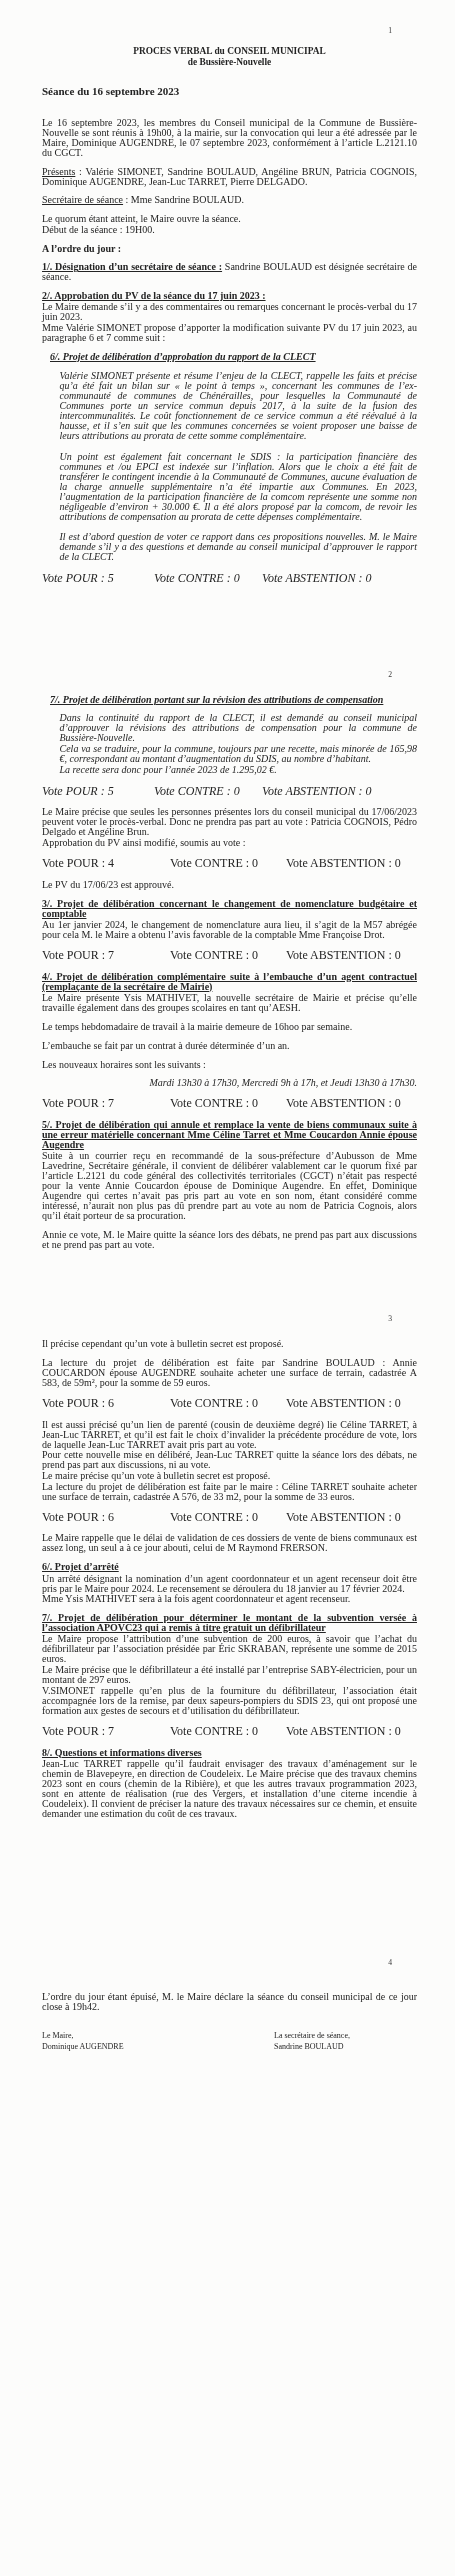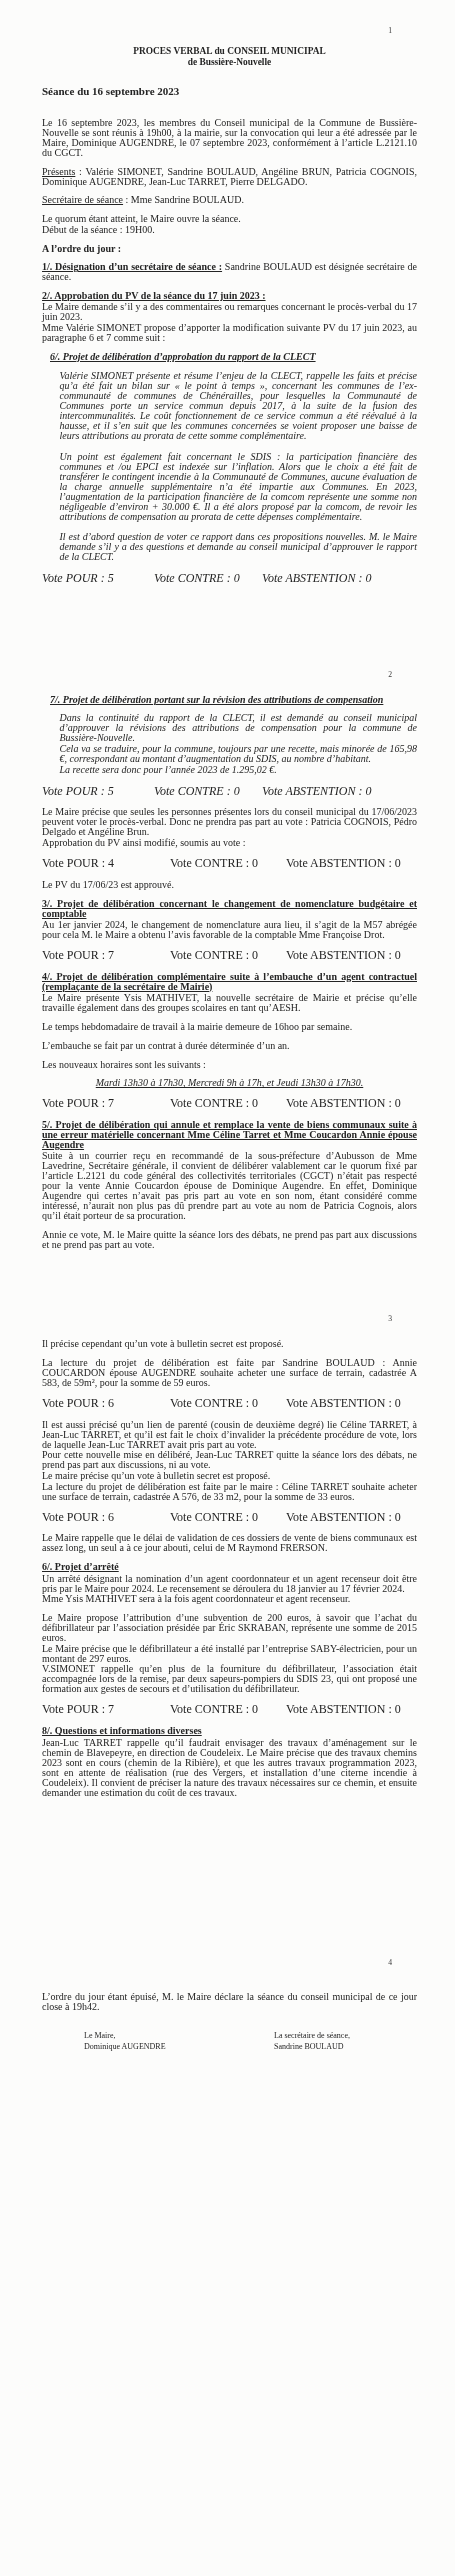--- a/index.html
+++ b/index.html
@@ -30,41 +30,41 @@
     text-align:center;font-weight:bold;font-size:9.4px;line-height:11.4px;margin:0;
   }
   .doc-subtitle{
     text-align:left;font-weight:bold;font-size:11px;line-height:11.4px;
     margin:17.5px 0 20px;
   }
   .para{
     margin:0 0 8.8px;font-size:10px;line-height:10px;text-align:justify;
   }
   .para.tight{margin-bottom:0.7px;}
-  .para.center{text-align:center;text-decoration:underline;}
+  .para.center{text-align:right;}
   .para.italic{font-style:italic;}
   .bold-line{font-weight:bold;margin-top:6.7px;}
   .heading{font-weight:bold;text-decoration:underline;margin:5.4px 0 1.3px;}
   .hlabel{font-weight:bold;text-decoration:underline;}
   .ulabel{text-decoration:underline;}
   .quote{margin-left:17.5px;font-style:italic;}
   .q-heading{font-weight:bold;text-decoration:underline;margin:2.7px 0 8.8px;padding-left:8px;}
   .q-para{margin-bottom:10.8px;}
   .q-para.tight{margin-bottom:0.7px;}
   .vote{
     display:flex;margin:10px 0 11.4px;font-size:12px;line-height:10.4px;
   }
   .vote .v1{width:128px;}
   .vote .v2{width:116px;}
   .vote.quote{font-style:italic;}
   .vote.quote .v1{width:112px;}
   .vote.quote .v2{width:108px;}
   .sig-row{
     display:flex;justify-content:space-between;margin-top:19px;
-    font-size:8px;line-height:10.6px;margin-left:42px;
+    font-size:8px;line-height:10.6px;
   }
   .sig-col{text-align:left;}
   .sig-right{width:143px;}
   .sig-line{margin:0;}
 </style>
 </head>
 <body>
 
 <div class="document">
   <section class="page page1">
@@ -153,20 +153,21 @@
         <p class="para">La lecture du projet de délibération est faite par le maire : Céline TARRET souhaite acheter une surface de terrain, cadastrée A 576, de 33 m2, pour la somme de 33 euros.</p>
         <div class="vote">
           <span class="v1">Vote POUR : 6</span>
           <span class="v2">Vote CONTRE : 0</span>
           <span class="v3">Vote ABSTENTION : 0</span>
         </div>
         <p class="para">Le Maire rappelle que le délai de validation de ces dossiers de vente de biens communaux est assez long, un seul a à ce jour abouti, celui de M Raymond FRERSON.</p>
         <p class="para heading">6/. Projet d’arrêté</p>
         <p class="para tight">Un arrêté désignant la nomination d’un agent coordonnateur et un agent recenseur doit être pris par le Maire pour 2024. Le recensement se déroulera du 18 janvier au 17 février 2024.</p>
         <p class="para">Mme Ysis MATHIVET sera à la fois agent coordonnateur et agent recenseur.</p>
+        <p class="para heading">7/. Projet de délibération pour déterminer le montant de la subvention versée à l’association APOVC23 qui a remis à titre gratuit un défibrillateur</p>
         <p class="para tight">Le Maire propose l’attribution d’une subvention de 200 euros, à savoir que l’achat du défibrillateur par l’association présidée par Éric SKRABAN, représente une somme de 2015 euros.</p>
         <p class="para tight">Le Maire précise que le défibrillateur a été installé par l’entreprise SABY-électricien, pour un montant de 297 euros.</p>
         <p class="para">V.SIMONET rappelle qu’en plus de la fourniture du défibrillateur, l’association était accompagnée lors de la remise, par deux sapeurs-pompiers du SDIS 23, qui ont proposé une formation aux gestes de secours et d’utilisation du défibrillateur.</p>
         <div class="vote">
           <span class="v1">Vote POUR : 7</span>
           <span class="v2">Vote CONTRE : 0</span>
           <span class="v3">Vote ABSTENTION : 0</span>
         </div>
         <p class="para heading">8/. Questions et informations diverses</p>
         <p class="para">Jean-Luc TARRET rappelle qu’il faudrait envisager des travaux d’aménagement sur le chemin de Blavepeyre, en direction de Coudeleix. Le Maire précise que des travaux chemins 2023 sont en cours (chemin de la Ribière), et que les autres travaux programmation 2023, sont en attente de réalisation (rue des Vergers, et installation d’une citerne incendie à Coudeleix). Il convient de préciser la nature des travaux nécessaires sur ce chemin, et ensuite demander une estimation du coût de ces travaux.</p>

